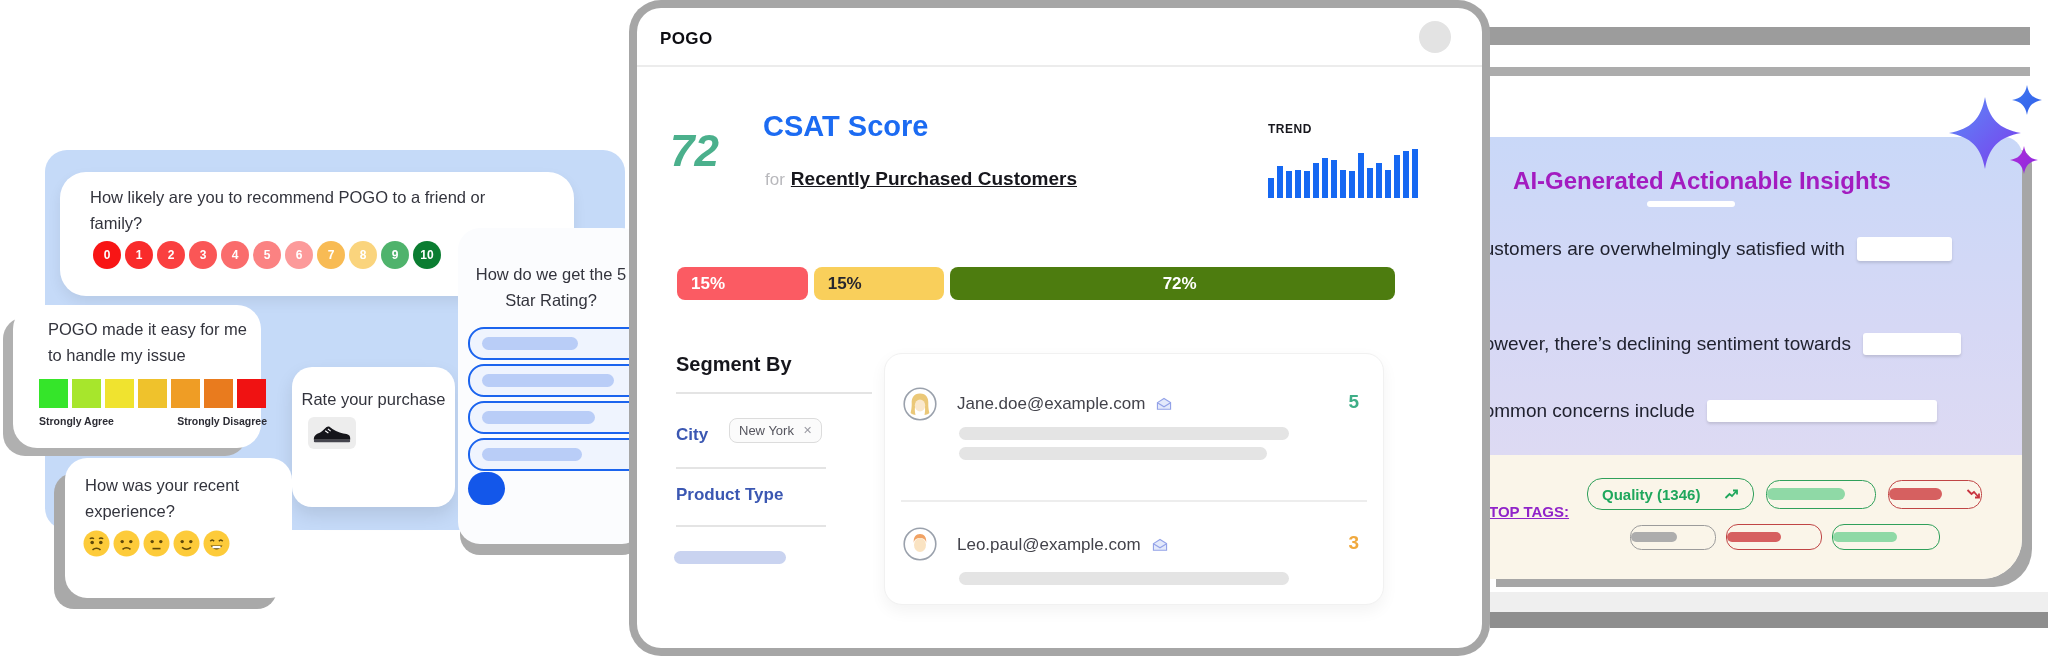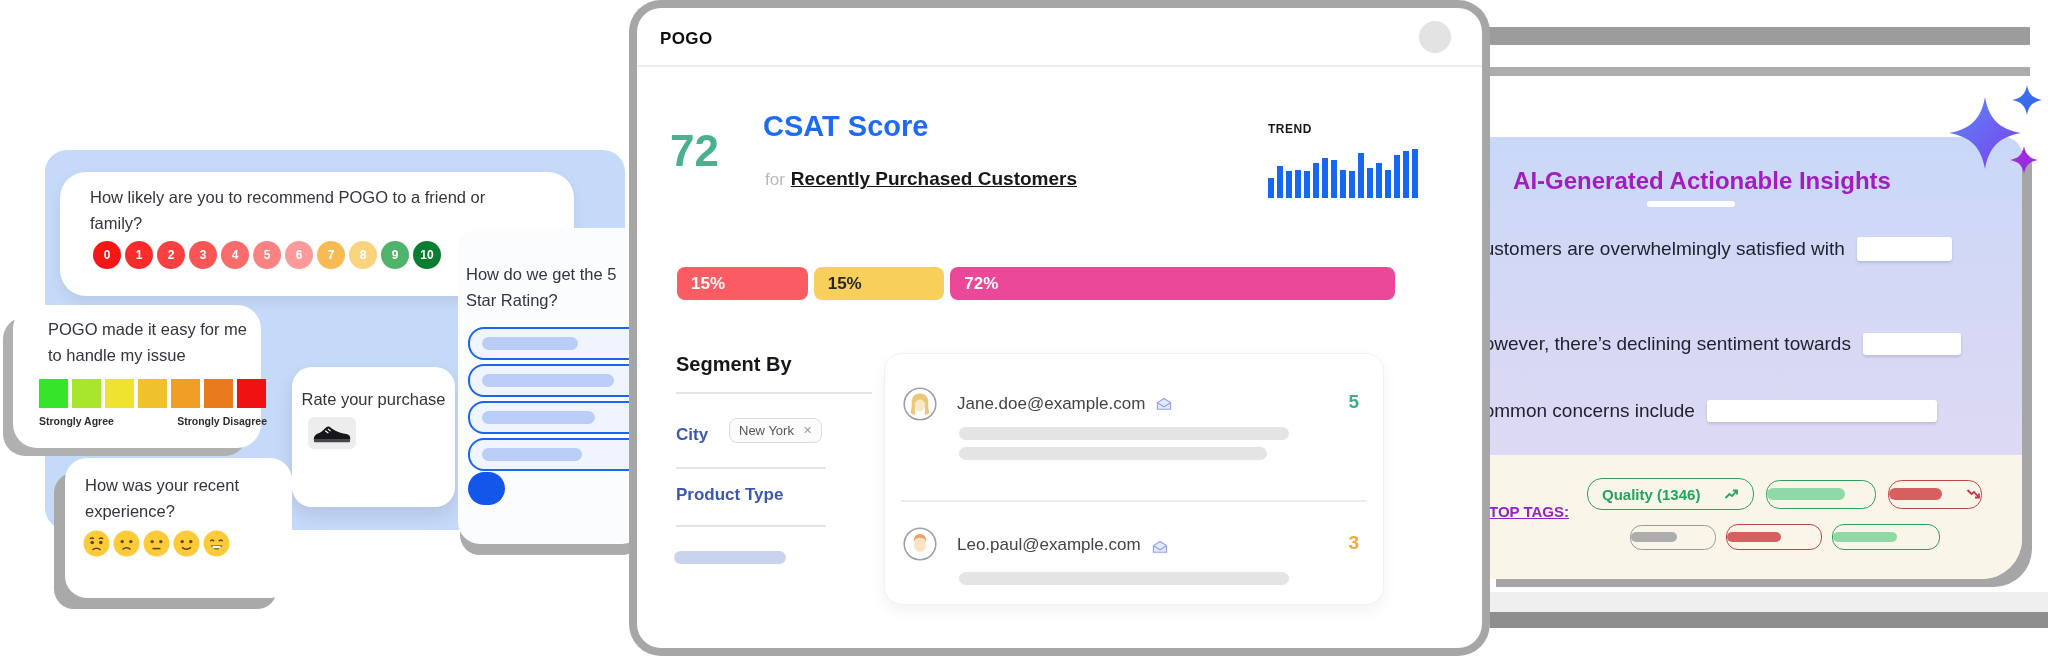--- a/index.html
+++ b/index.html
@@ -28,33 +28,33 @@
              box-shadow:0 8px 18px rgba(0,0,0,.10);}
   #rate-title{position:absolute;left:0;top:20px;width:100%;text-align:center;}
   #shoe-box{position:absolute;left:16px;top:50px;width:48px;height:32px;background:#EDEDED;border-radius:6px;
             display:flex;align-items:center;justify-content:center;}
   #emoji-card{left:65px;top:458px;width:227px;height:140px;border-radius:22px;z-index:4;
               box-shadow:-13px 13px 0 -2px #A9A9A9;}
   #emoji-q{position:absolute;left:20px;top:15px;width:180px;}
   #emoji-row{position:absolute;left:18px;top:72px;display:flex;gap:3px;}
   #fivestar-card{left:458px;top:228px;width:186px;height:316px;border-radius:22px;background:#FBFCFE;z-index:5;
                  box-shadow:0 13px 0 -2px #ABABAB;}
-  #fs-title{position:absolute;left:8px;top:34px;width:170px;}
+  #fs-title{position:absolute;left:8px;top:34px;width:170px;text-align:center;}
   .fs-pill{position:absolute;left:10px;width:200px;height:29px;border:2.5px solid #1B64EE;border-radius:16px;
            background:#EFF4FE;display:flex;align-items:center;}
   .fs-fill{margin-left:12px;height:13px;border-radius:7px;background:#B9CDF7;}
   #fs-btn{position:absolute;left:10px;top:244px;width:37px;height:33px;border-radius:17px;background:#1357EA;border:none;}
 
   
   #dashboard{left:637px;top:8px;width:845px;height:640px;border-radius:24px;background:#fff;z-index:40;
              box-shadow:0 0 0 8px #A6A6A6;}
   #brand{position:absolute;left:23px;top:21px;font-size:17px;font-weight:800;letter-spacing:.4px;color:#0D0D12;}
   #hdr-circle{position:absolute;left:782px;top:13px;width:32px;height:32px;border-radius:50%;background:#E3E3E3;border:none;}
   #hdr-div{position:absolute;left:0;top:57px;width:100%;height:2px;background:#ECECEC;}
-  #score{position:absolute;left:33px;top:118px;font-size:44px;font-weight:700;color:#4BB08C;}
+  #score{position:absolute;left:33px;top:118px;font-size:44px;font-weight:700;color:#4BB08C;font-style:italic;}
   #score-title{position:absolute;left:126px;top:102px;font-size:29px;font-weight:700;color:#1C6BF2;}
   #for-line{position:absolute;left:128px;top:160px;font-size:17px;color:#B8B8BC;}
   #audience{margin-left:6px;font-size:19px;font-weight:700;color:#17171D;text-decoration:underline;text-align:center;}
   #trend-label{position:absolute;left:631px;top:114px;font-size:12px;font-weight:700;letter-spacing:.5px;color:#17171D;}
   #trend-chart{position:absolute;left:631px;top:140px;width:152px;height:50px;display:flex;align-items:flex-end;gap:3px;}
   .trend-bar{width:6px;background:#1668F2;}
   #stacked{position:absolute;left:40px;top:259px;width:718px;height:33px;display:flex;gap:6px;}
   .seg{height:33px;border-radius:8px;display:flex;align-items:center;}
   .seg span{padding-left:14px;font-size:17px;font-weight:700;}
   #segment-title{position:absolute;left:39px;top:345px;font-size:20px;font-weight:700;color:#16161C;}
@@ -328,21 +328,21 @@
         <div class="trend-bar" style="height: 49px;"></div>
       </div>
 
     <div id="stacked">
         <div class="seg" style="background: rgb(251, 91, 99); flex-grow: 15;">
           <span style="color: rgb(255, 255, 255);">15%</span>
         </div>
         <div class="seg" style="background: rgb(249, 207, 91); flex-grow: 15;">
           <span style="color: rgb(38, 38, 46);">15%</span>
         </div>
-        <div class="seg" style="background: #ec4899; flex-grow: 72;">
+        <div class="seg" style="background: #4d7c0f; flex-grow: 72; justify-content: center;">
           <span style="color: rgb(255, 255, 255);">72%</span>
         </div>
       </div>
 
     <div id="segment-title">Segment By</div>
     <div class="h-div" style="left:39px;top:384px;width:196px;"></div>
     <div id="filter1">City</div>
     <div id="chip">
       <span>New York</span>
       <span id="chip-x">✕</span>
@@ -373,21 +373,21 @@
       <div class="gbar" style="left:74px;top:93px;width:308px;"></div>
       <div id="email-div"></div>
 
       <div class="abs" style="left:18px;top:173px;">
         <svg width="34" height="34" viewBox="0 0 34 34">
           <circle cx="17" cy="17" r="15.8" fill="#FFFFFF" stroke="#9AA1AC" stroke-width="1.6"></circle>
           <ellipse cx="17" cy="18" rx="6" ry="7" fill="#FAE3C2"></ellipse>
           <path d="M10.8 16 C10.2 10 13 7 17 7 C21 7 23.8 10 23.2 16 C22.8 12.5 20.5 11 17 11 C13.5 11 11.2 12.5 10.8 16 Z" fill="#F0A264"></path>
         </svg>
       </div>
-      <div class="abs contact-name" style="left:72px;top:181px;display:flex;align-items:flex-end;gap:10px;">
+      <div class="abs contact-name" style="left:72px;top:181px;display:flex;align-items:center;gap:10px;">
         <span>Leo.paul@example.com</span>
         <svg width="18" height="15" viewBox="0 0 18 16">
           <path d="M2 6 L9 1.5 L16 6 V13 H2 Z" fill="#E3E9FB" stroke="#93A2E8" stroke-width="1.2"></path>
           <path d="M2 6.2 L9 10.5 L16 6.2" fill="none" stroke="#93A2E8" stroke-width="1.2"></path>
         </svg>
       </div>
       <div class="abs score-num" style="right:24px;top:178px;color:#F0A93E;">3</div>
       <div class="gbar" style="left:74px;top:218px;width:330px;"></div>
     </div>
   </div>

